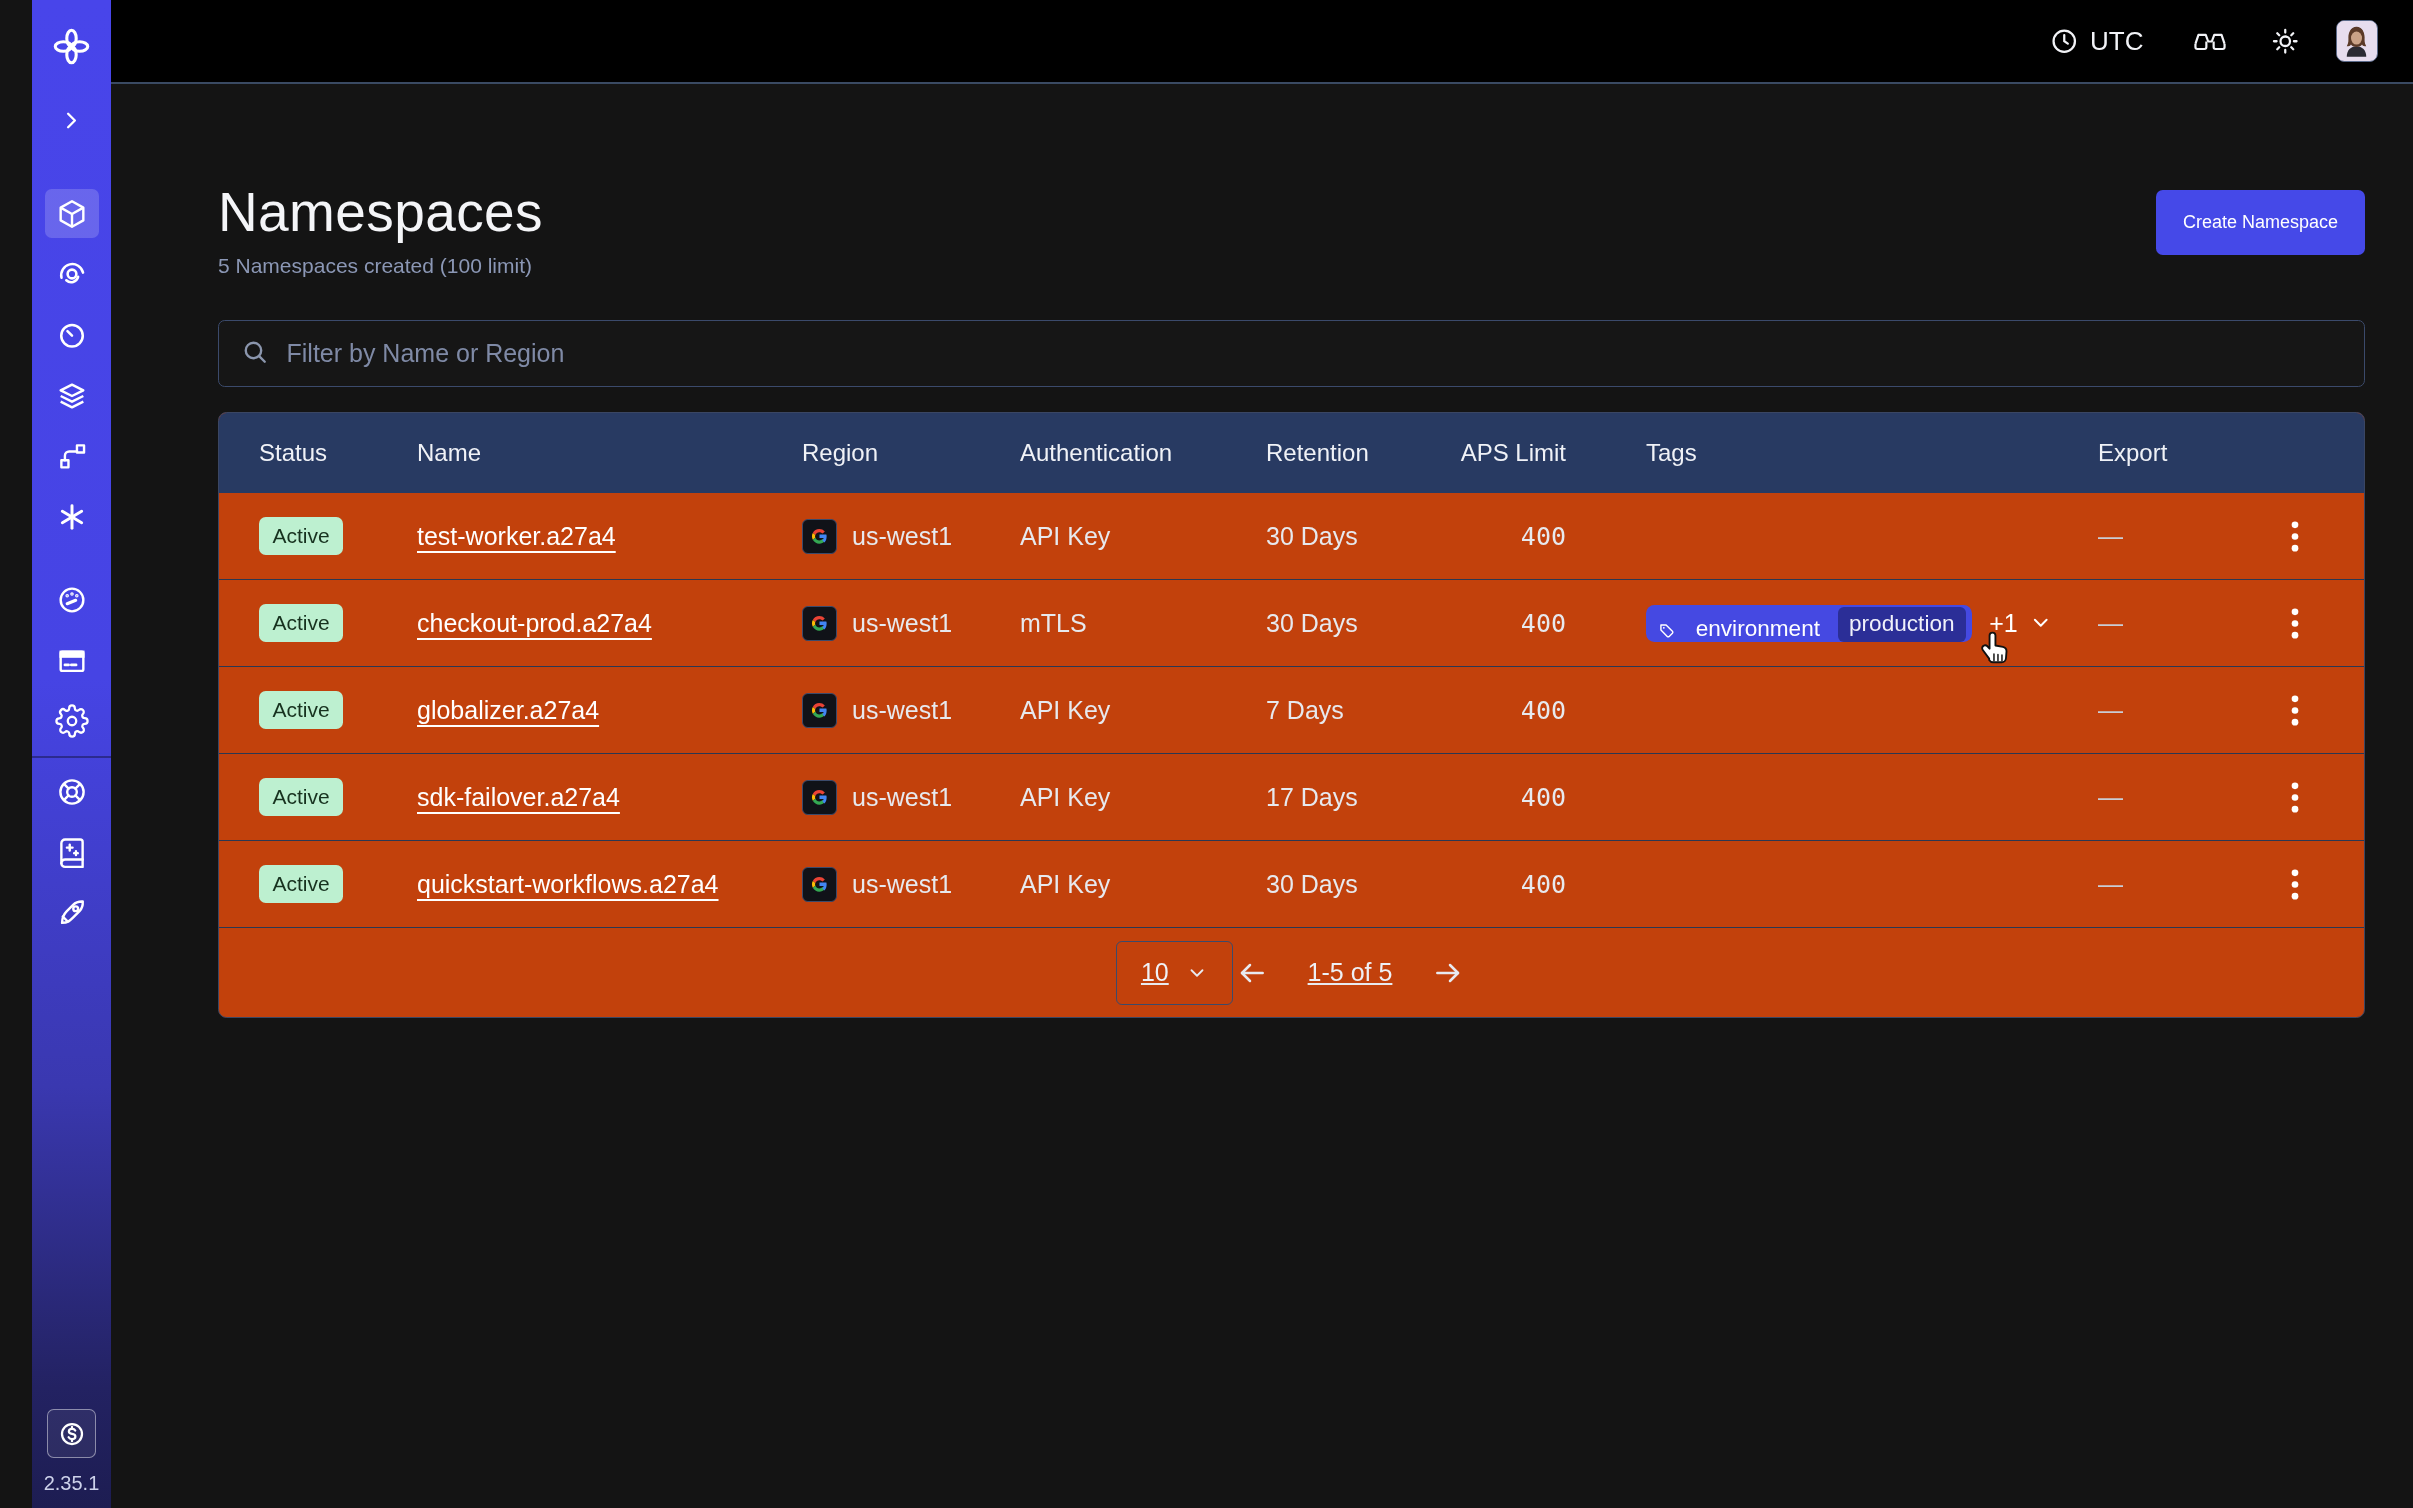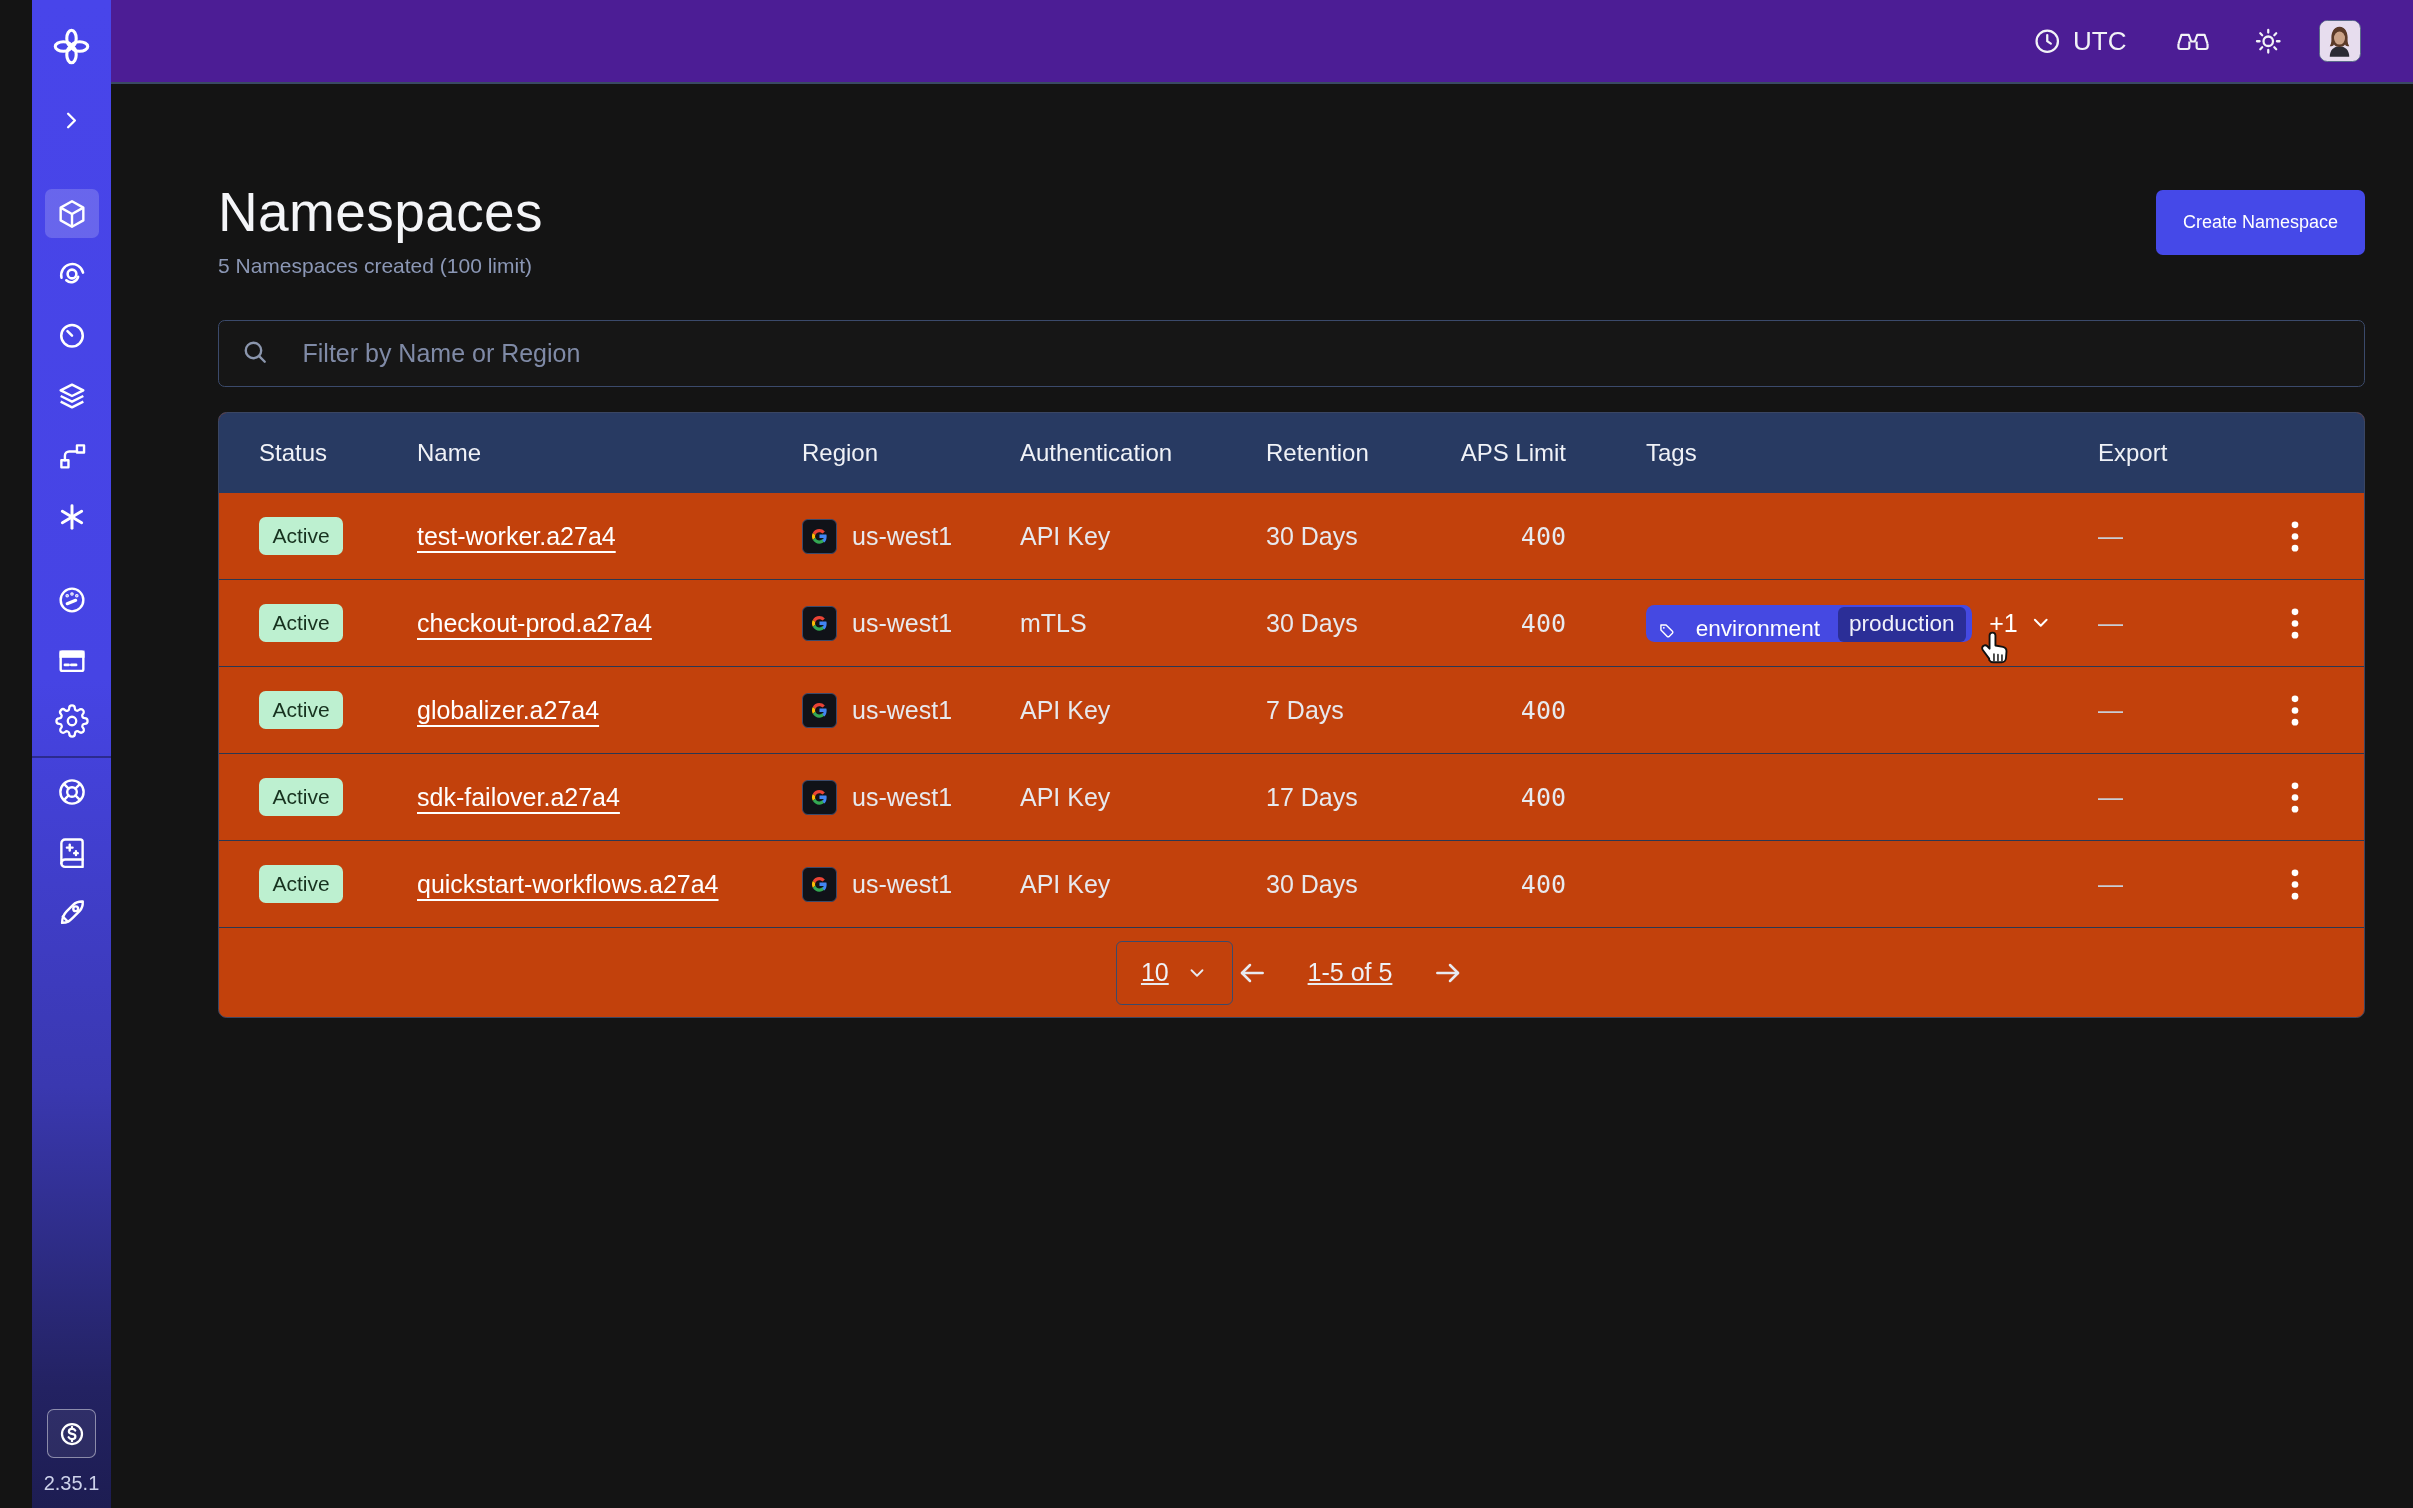--- a/index.html
+++ b/index.html
@@ -23,39 +23,39 @@
   .nav3 { margin-top:10px; display:flex; flex-direction:column; gap:11.7px; }
   .sb-bottom { position:absolute; bottom:13.4px; left:0; right:0; display:flex;
     flex-direction:column; align-items:center; }
   .price-btn { width:49px; height:49px; border:1.7px solid rgba(255,255,255,0.45); border-radius:6.7px;
     background:rgba(255,255,255,0.06); display:flex; align-items:center; justify-content:center; cursor:pointer; }
   .version { margin-top:13.4px; font-size:20px; color:#cdd2ea; }
 
   
   .main { flex:1; display:flex; flex-direction:column; height:100%; }
   .topbar { height:84px; flex:0 0 84px; display:flex; align-items:center; justify-content:flex-end;
-    padding-right:52px; border-bottom:2.5px solid #3a4a63; background:#4c1d95; }
+    padding-right:35px; border-bottom:2.5px solid #3a4a63; background:#000000; }
   .tz { display:flex; align-items:center; gap:11.7px; cursor:pointer; }
   .tz-label { font-size:26px; color:#f2f3f7; }
   .tb-icon { display:flex; align-items:center; justify-content:center; cursor:pointer; }
   .tb-glasses { margin-left:49px; }
   .tb-sun { margin-left:44px; }
   .avatar { margin-left:37px; width:42px; height:42px; border-radius:8.4px; overflow:hidden;
     border:1.7px solid #5a6a8a; background:#e7ddee; cursor:pointer; }
 
   .content { padding:0 48px 0 107px;border-radius:7px; }
 
   .page-head { margin-top:96px; display:flex; justify-content:space-between; align-items:flex-start; }
   .page-title { font-size:55px; font-weight:500; letter-spacing:0.4px; color:#f4f5f8; }
   .page-sub { margin-top:10px; font-size:21px; color:#8b97b5; }
   .create-btn { margin-top:10px; height:65px; padding:0 27px; background:#4549e8; border:none;
     border-radius:6.7px; color:#fff; font-size:18px; font-family:inherit; cursor:pointer; }
 
   .searchbar { margin-top:42px; height:67px; border:1.7px solid #3b4a6b; border-radius:6.7px;
-    display:flex; align-items:center; padding:0 22px; background:#161616;gap:16px; }
+    display:flex; align-items:center; padding:0 22px; background:#161616; }
   .search-input { flex:1; margin-left:17px; background:transparent; border:none; outline:none;
     font-size:25px; color:#e8eaf0; font-family:inherit; }
   .search-input::placeholder { color:#7f8aa6; }
 
   
   .card { margin-top:25px; border:1.7px solid #3a4663; border-radius:8.4px; overflow:hidden; background:#c2410c; }
   .grid { display:grid; grid-template-columns:158px 385px 218px 246px 183px 117px 532px 168px 1fr;
     align-items:center; padding:0 40px; }
   .thead { height:80px; background:#283a62; }
   .th { font-size:24px; font-weight:500; color:#f0f2f7; }

